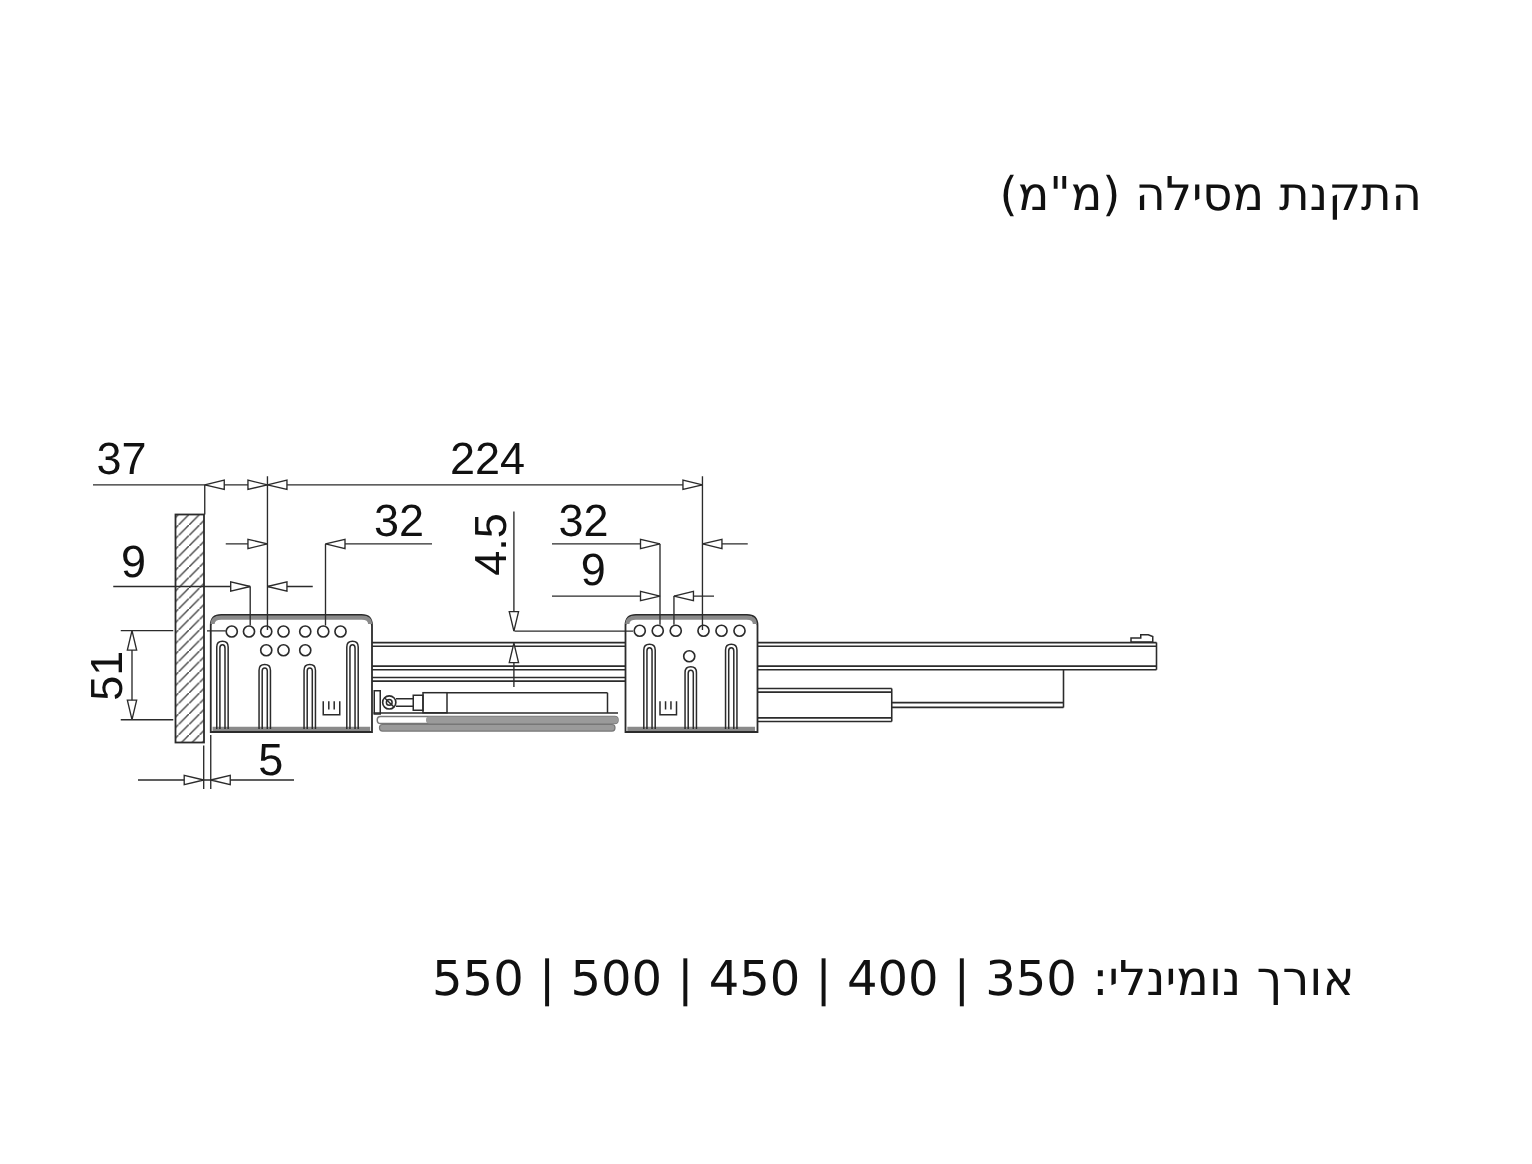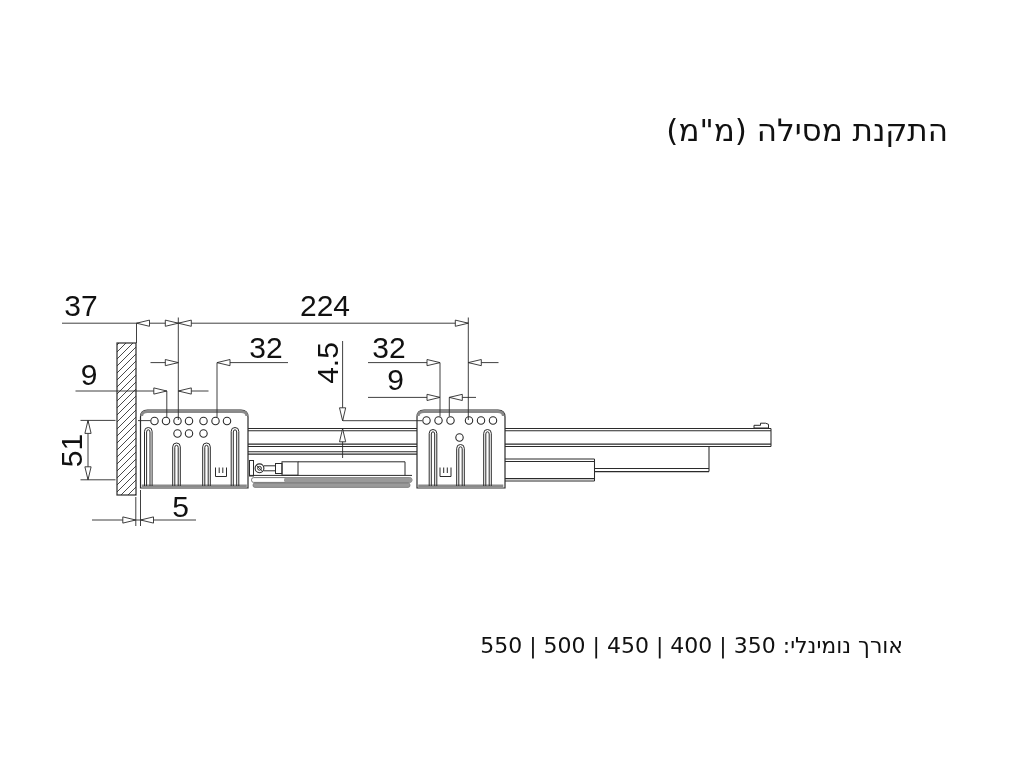--- a/index.html
+++ b/index.html
@@ -1,20 +1,20 @@
 <!DOCTYPE html>
 <html lang="he"><head>
 <meta charset="utf-8">
 <style>
   html,body{margin:0;padding:0;background:#fff;}
   #stage{position:relative;width:1021px;height:776px;background:#ffffff;overflow:hidden;
          font-family:"DejaVu Sans","Liberation Sans",sans-serif;}
   .heb{position:absolute;direction:rtl;color:#111;white-space:nowrap;}
   #title{top:112px;right:73px;font-size:31px;}
-  #footer{top:633px;right:118px;font-size:22px;}
+  #footer{top:633px;right:118px;font-size:32px;}
   svg text{font-family:"Liberation Sans","DejaVu Sans",sans-serif;font-size:30px;fill:#111;}
   .ln{stroke:#2b2b2b;stroke-width:1.05;fill:none;}
   .thin{stroke:#2b2b2b;stroke-width:1;fill:none;}
   .body{fill:#fff;stroke:#2b2b2b;stroke-width:1.2;}
   .cap{stroke:#8a8a8a;stroke-width:2.8;fill:none;}
   .hole{fill:#fff;stroke:#2b2b2b;stroke-width:1.1;}
   .dim{stroke:#2b2b2b;stroke-width:0.9;fill:none;}
 </style>
 </head>
 <body>

